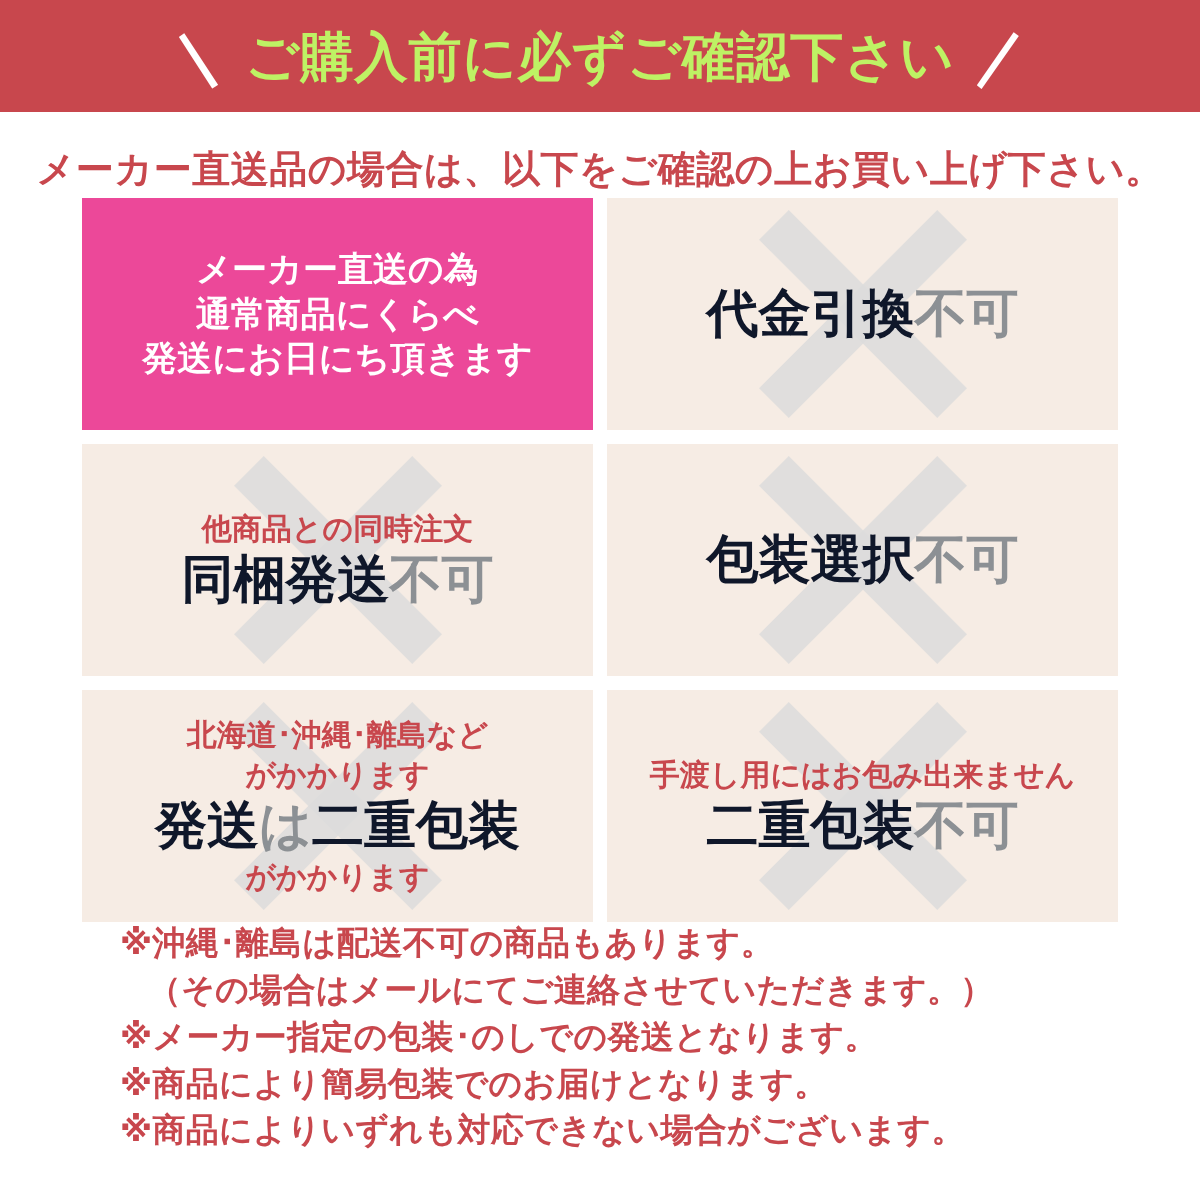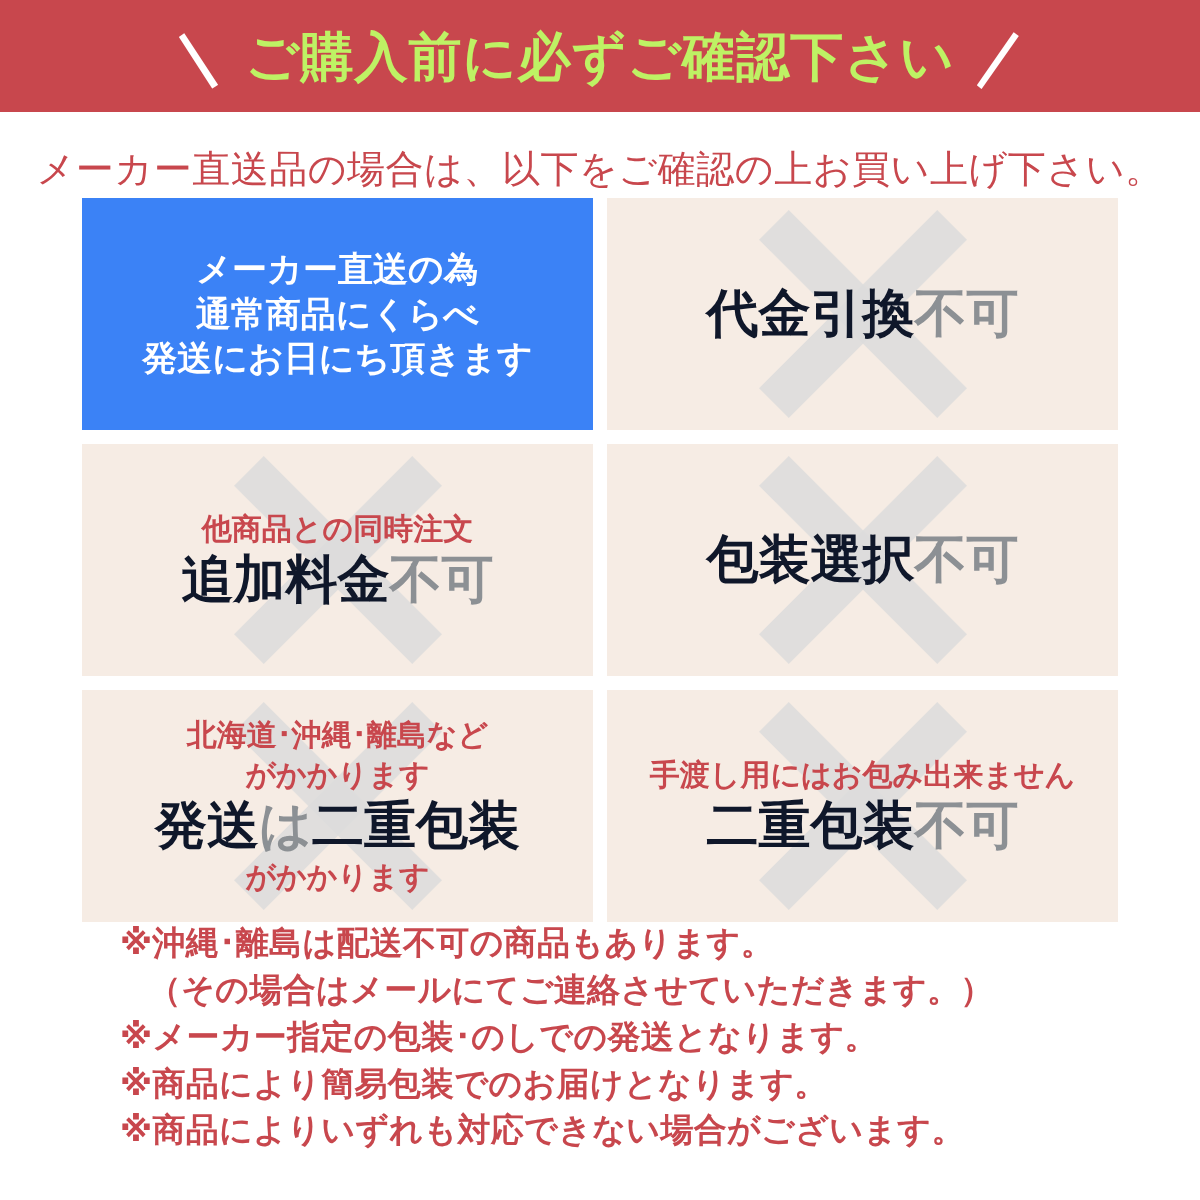--- a/index.html
+++ b/index.html
@@ -45,21 +45,21 @@
     display: inline-block;
   }
   .slash-left { transform: skewX(-12deg); margin-right: 14px; }
   .slash-right { transform: skewX(12deg); margin-left: 14px; }
 
   
   .subtitle {
     text-align: center;
     color: #c8474d;
     font-size: 38px;
-    font-weight: normal;
+    font-weight: bold;
     margin-top: 32px;
     white-space: nowrap;
     letter-spacing: 0.5px;
   }
 
   
   .grid {
     position: absolute;
     left: 82px;
     top: 198px;
@@ -74,21 +74,21 @@
     height: 232px;
     background: #f6ece4;
     box-sizing: border-box;
     display: flex;
     flex-direction: column;
     align-items: center;
     justify-content: center;
     overflow: hidden;
   }
   .card.filled {
-    background: #3b82f6;
+    background: #ec4899;
   }
   
   .xmark {
     position: absolute;
     left: 50%;
     top: 50%;
     width: 230px;
     height: 230px;
     transform: translate(-50%, -50%);
     pointer-events: none;
@@ -187,21 +187,21 @@
           <span class="red">代金引換</span><span class="grey">不可</span>
         </div>
       </div>
     </div>
 
     <div class="card">
       <div class="xmark"></div>
       <div class="card-content">
         <div class="line-small">他商品との同時注文</div>
         <div class="line-big">
-          <span class="red">追加料金</span><span class="grey">不可</span>
+          <span class="red">同梱発送</span><span class="grey">不可</span>
         </div>
       </div>
     </div>
 
     <div class="card">
       <div class="xmark"></div>
       <div class="card-content">
         <div class="line-big">
           <span class="red">包装選択</span><span class="grey">不可</span>
         </div>

